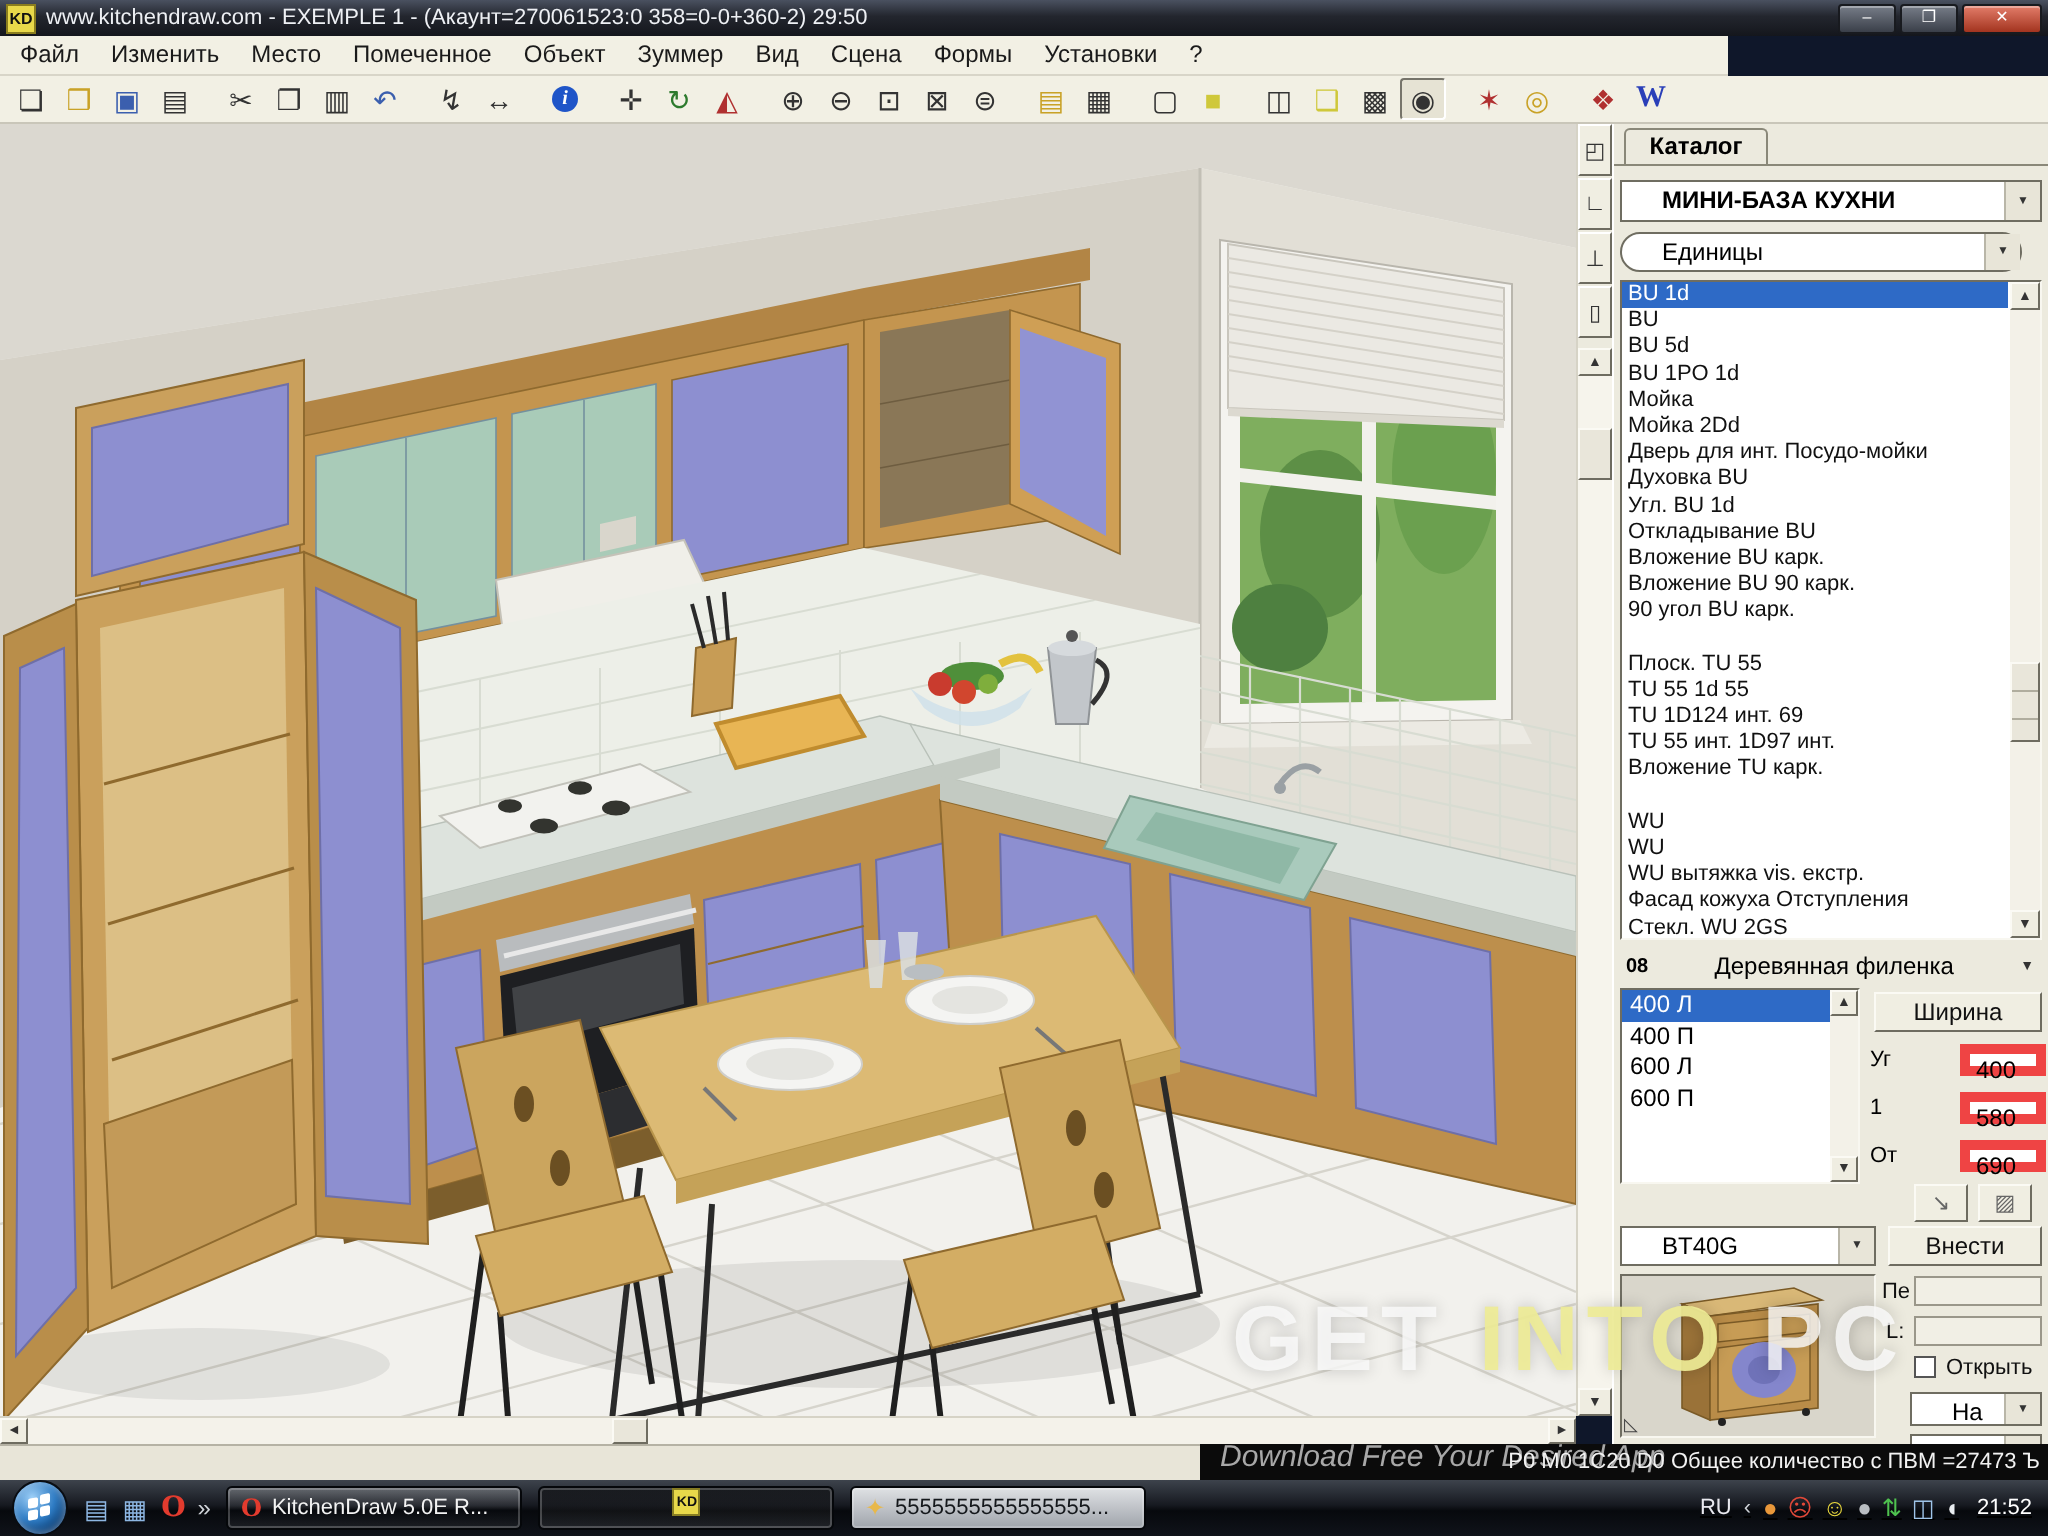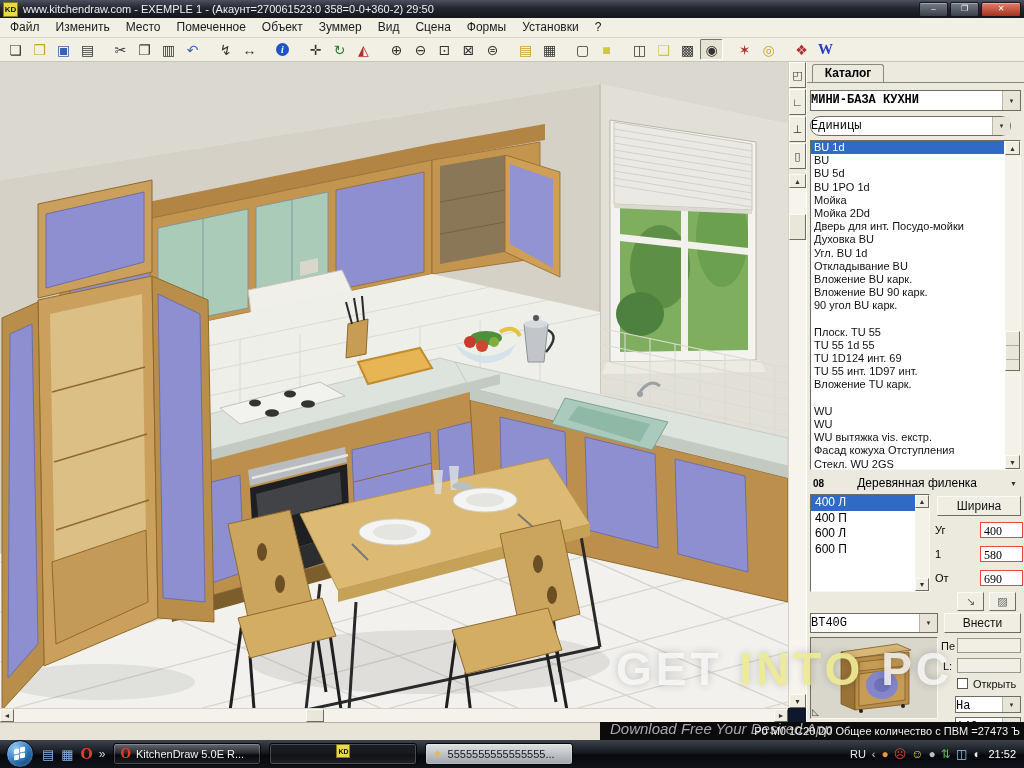--- a/index.html
+++ b/index.html
@@ -9,21 +9,21 @@
   #titlebar{position:absolute;left:0;top:0;width:1024px;height:18px;box-sizing:border-box;
     background:linear-gradient(#4a5160,#23262e 45%,#14161c);display:flex;align-items:center;padding:0 3px;}
   .app-ico{width:13px;height:13px;background:#e8d84a;color:#111;font-size:8px;font-weight:bold;
     display:flex;align-items:center;justify-content:center;margin-right:5px;border:1px solid #8a7d1e;flex:none;}
   .title-text{color:#eef0f4;font-size:11px;flex:1;white-space:nowrap;overflow:hidden;}
   .win-controls{display:flex;gap:2px;flex:none;}
   .wc{width:27px;height:13px;border-radius:2px;font-size:8px;line-height:12px;text-align:center;color:#fff;
     background:linear-gradient(#777d88,#3a3f49);border:1px solid #181a1f;box-shadow:inset 0 1px 0 rgba(255,255,255,.35);}
   .wc.close{background:linear-gradient(#e37d6a,#a3341f);width:38px;}
   
-  #menubar{position:absolute;top:18px;left:0;width:1024px;height:20px;background:#f2f0e4;
+  #menubar{position:absolute;top:18px;left:0;width:864px;height:20px;background:#f2f0e4;
     border-bottom:1px solid #d8d5c8;display:flex;align-items:center;padding-left:2px;box-sizing:border-box;}
   .menu-item{font-size:12px;padding:0 8px;line-height:19px;color:#1a1a1a;}
   #toolbar{position:absolute;top:38px;left:0;width:1024px;height:24px;background:#f2f0e4;
     border-bottom:1px solid #c9c6b9;display:flex;align-items:center;padding-left:4px;box-sizing:border-box;}
   .tb-btn{width:23px;height:21px;margin-right:1px;display:flex;align-items:center;justify-content:center;
     font-size:14px;color:#333;border:1px solid transparent;box-sizing:border-box;}
   .tb-btn.gap{margin-left:9px;}
   .tb-btn.pressed{border-color:#76746a #fff #fff #76746a;background:#e6e3d4;border-radius:2px;}
   .tb-btn .glyph{line-height:1;}
   .tb-btn.c-gold{color:#c9a227}.tb-btn.c-blue{color:#3b5fae}.tb-btn.c-green{color:#2d7a2d}
@@ -48,21 +48,21 @@
   #vs-up{left:0;top:0;width:17px;height:14px;}
   #vs-thumb{position:absolute;left:0;top:40px;width:17px;height:26px;background:#e9e6da;
     border:1px solid;border-color:#fbfaf4 #6e6c60 #6e6c60 #fbfaf4;box-sizing:border-box;}
   #vs-down{left:0;bottom:0;width:17px;height:14px;}
   
   #panel{position:absolute;left:806px;top:62px;width:218px;height:660px;background:#eceade;border-left:1px solid #fff;box-sizing:border-box;}
   .tab{position:absolute;left:5px;top:2px;width:70px;height:18px;background:#eceade;border:1px solid #8a8879;
     border-bottom:none;border-radius:3px 3px 0 0;font-weight:bold;font-size:12px;text-align:center;line-height:17px;}
   .tab-line{position:absolute;left:0;top:20px;width:100%;border-top:1px solid #8a8879;}
   .combo{position:absolute;display:flex;background:#fff;border:1px solid #6f6d61;box-sizing:border-box;align-items:stretch;}
-  .combo-text{flex:1;padding-left:0;font-size:12px;line-height:18px;white-space:nowrap;overflow:hidden;font-family:Liberation Mono, monospace;}
+  .combo-text{flex:1;padding-left:20px;font-size:12px;line-height:18px;white-space:nowrap;overflow:hidden;}
   .combo.bold .combo-text{font-weight:bold;}
   .combo-btn{width:17px;background:#e8e5d8;border-left:1px solid #b9b6a8;display:flex;align-items:center;justify-content:center;
     font-size:6px;color:#333;flex:none;}
   #combo-base{left:3px;top:28px;width:211px;height:21px;}
   #combo-units{left:3px;top:54px;width:201px;height:20px;border-radius:10px;}
   #catalog-list{position:absolute;left:3px;top:78px;width:211px;height:330px;background:#fff;
     border:1px solid;border-color:#6f6d61 #f8f7f0 #f8f7f0 #6f6d61;box-sizing:border-box;overflow:hidden;}
   .row{height:13.2px;font-size:11px;line-height:13.2px;padding-left:3px;color:#111;white-space:nowrap;width:190px;overflow:hidden;}
   .row.selected{background:#2e6ac6;color:#fff;}
   .list-sb{position:absolute;right:0;top:0;width:15px;height:100%;background:#f3f1e8;}
@@ -80,21 +80,21 @@
   .srow{height:15.5px;font-size:12px;line-height:15.5px;padding-left:4px;white-space:nowrap;width:100px;}
   .srow.selected{background:#2e6ac6;color:#fff;}
   .sizes-sb{position:absolute;right:0;top:0;width:14px;height:100%;background:#f3f1e8;}
   .sizes-sb .sb-btn{width:14px;height:13px;left:0;}
   .btn3d{background:#f0eee2;border:1px solid;border-color:#fbfaf4 #6e6c60 #6e6c60 #fbfaf4;box-sizing:border-box;
     font-size:12px;text-align:center;color:#111;}
   #width-btn{position:absolute;left:130px;top:434px;width:84px;height:20px;line-height:18px;}
   #fields{position:absolute;left:128px;top:456px;width:88px;}
   .frow{height:24px;display:flex;align-items:center;gap:27px;}
   .flabel{width:18px;font-size:11px;}
-  .finput{flex:1;height:16px;background:#fff;border:1px solid #ef4444;font-size:12px;line-height:16px;padding-left:3px;box-sizing:border-box;font-family:Liberation Serif, serif;}
+  .finput{flex:1;height:16px;background:#fff;border:5px solid #ef4444;font-size:12px;line-height:16px;padding-left:3px;box-sizing:border-box;}
   #mini-btns{position:absolute;left:150px;top:530px;display:flex;gap:5px;}
   .mini-btn{width:27px;height:19px;display:flex;align-items:center;justify-content:center;font-size:11px;color:#666;}
   #combo-model{left:3px;top:551px;width:128px;height:20px;}
   #insert-btn{position:absolute;left:137px;top:551px;width:77px;height:20px;line-height:18px;}
   #preview{position:absolute;left:3px;top:575px;width:128px;height:82px;background:#d9d6cb;
     border:1px solid;border-color:#6f6d61 #f8f7f0 #f8f7f0 #6f6d61;box-sizing:border-box;}
   #preview-corner{position:absolute;left:1px;bottom:1px;font-size:9px;color:#444;line-height:1;}
   .dlabel{position:absolute;font-size:11px;color:#111;}
   .dinput{position:absolute;background:#f1efe5;border:1px solid #9a978a;box-sizing:border-box;height:15px;}
   #pe-label{left:134px;top:578px;} #pe-input{left:150px;top:576px;width:64px;}

